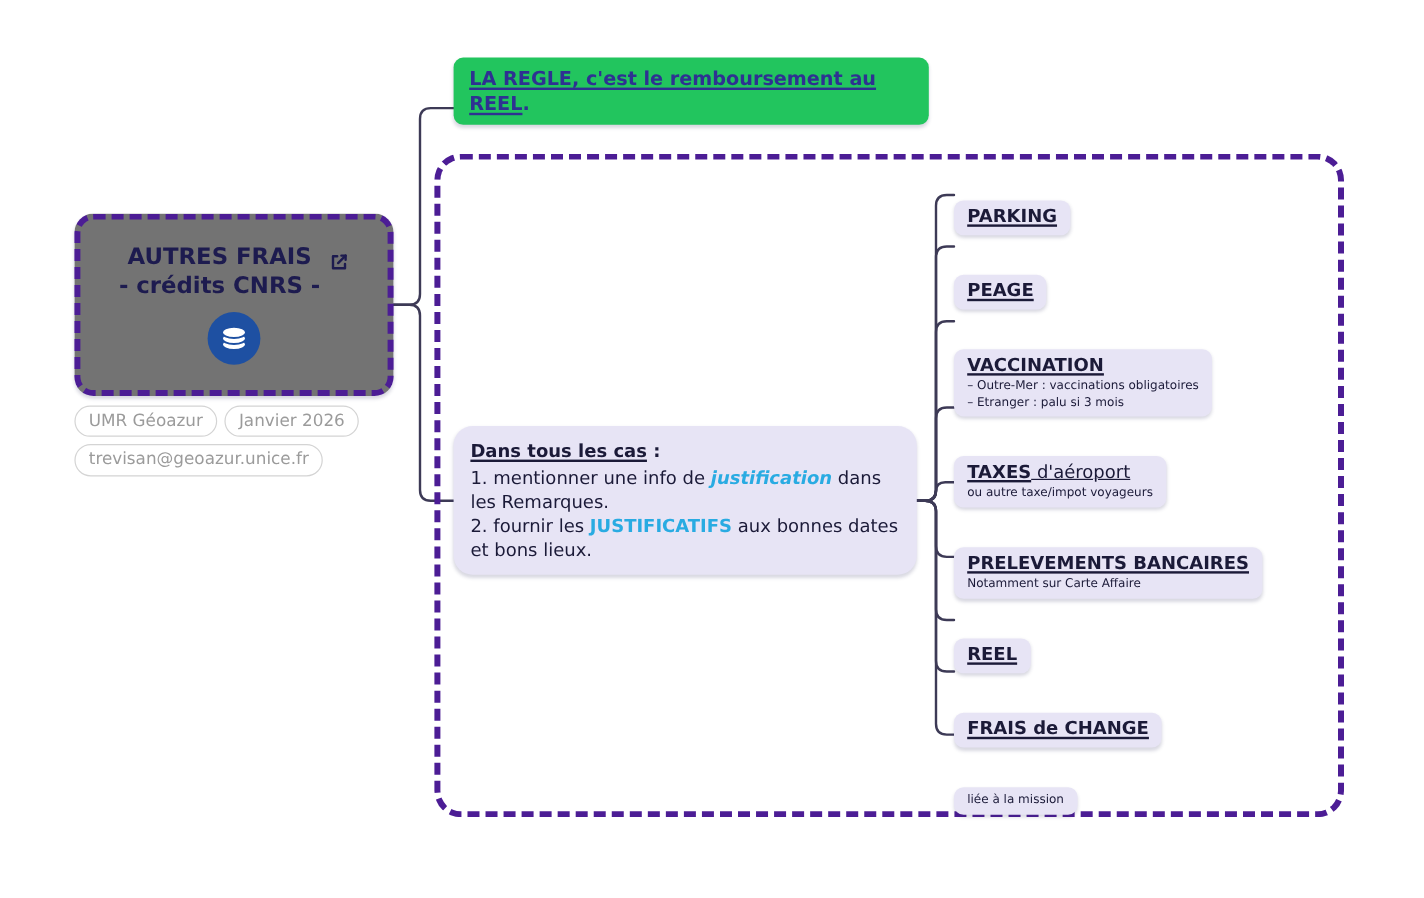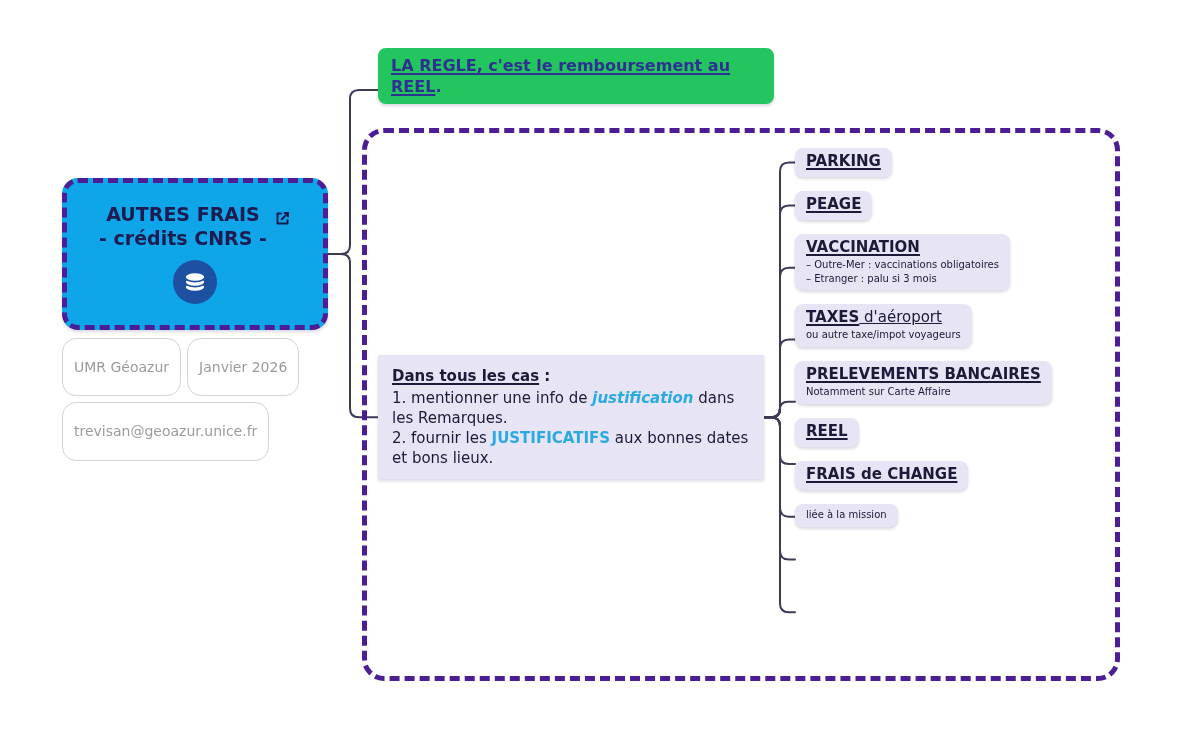--- a/index.html
+++ b/index.html
@@ -10,47 +10,47 @@
 
   #wires { position: absolute; left: 0; top: 0; width: 1187px; height: 748px; z-index: 0; pointer-events: none; }
   #wires path { fill: none; stroke: #3d3a56; stroke-width: 2; stroke-linecap: round; }
 
   .boundary { position: absolute; left: 362px; top: 128px; width: 758px; height: 553px;
               border: 5px dashed #4c1d95; border-radius: 22px; z-index: 0; background: transparent; }
 
   .node-shadow { box-shadow: 0 2px 3px rgba(40,40,90,0.18); }
 
   .root-node { position: absolute; left: 62px; top: 178px; width: 266px; height: 152px;
-               background: #0ea5e9; border: 5px dashed #4c1d95; border-radius: 16px; z-index: 1;
+               background: #737373; border: 5px dashed #4c1d95; border-radius: 16px; z-index: 1;
                display: flex; flex-direction: column; align-items: center; justify-content: center; gap: 8px; }
   .root-head { display: flex; align-items: flex-start; gap: 7px; }
   .root-title { text-align: center; color: #1d1b4f; font-weight: bold; font-size: 19px; line-height: 1.25; }
   .ext-icon { margin-top: 7px; display: inline-flex; cursor: pointer; }
   .coins { display: inline-flex; }
 
   .tags { position: absolute; left: 62px; top: 338px; width: 252px; display: flex; flex-wrap: wrap; gap: 6px; z-index: 1; }
   .tag { border: 1.5px solid #d4d4d4; border-radius: 14px; background: #fff; color: #9b9b9b;
-         font-size: 14px; padding: 18px 11px; line-height: 1.45; white-space: nowrap; }
+         font-size: 14px; padding: 2px 11px; line-height: 1.45; white-space: nowrap; }
 
   .rule-node { position: absolute; left: 378px; top: 48px; width: 396px; background: #22c55e;
                border-radius: 8px; padding: 7px 13px; z-index: 1; }
   .rule-text, .rule-suffix { color: #2e3192; font-weight: bold; font-size: 16px; line-height: 1.32; }
   .rule-text { text-decoration: underline; text-decoration-thickness: 1.5px; text-underline-offset: 2px; }
 
   .cases-node { position: absolute; left: 378px; top: 355px; width: 386px; background: #e7e4f5;
-                border-radius: 0; padding: 11px 14px; z-index: 1; font-size: 15px; line-height: 1.34; }
+                border-radius: 16px; padding: 11px 14px; z-index: 1; font-size: 15px; line-height: 1.34; }
   .cases-title { font-weight: bold; text-decoration: underline; text-decoration-thickness: 1.5px; text-underline-offset: 2px; }
   .cases-title-suffix { font-weight: bold; }
   .cases-title-line { margin-bottom: 2px; }
   .hl { color: #29abe2; font-weight: bold; }
   .hl.it { font-style: italic; }
 
   .children { position: absolute; left: 795px; top: 148px; display: flex; flex-direction: column; gap: 14px; z-index: 1; }
   .child-node { background: #e7e4f5; border-radius: 8px; padding: 4px 11px 5px; width: fit-content;
-                max-width: 325px; font-size: 15px; line-height: 1.33; }
+                max-width: 325px; font-size: 15px; line-height: 1.33; margin-top: 19px; }
   .child-title { font-weight: bold; text-decoration: underline; text-decoration-thickness: 1.5px; text-underline-offset: 2px; }
   .child-suffix { font-weight: normal; text-decoration: underline; }
   .child-line { font-size: 10px; line-height: 1.38; }
 </style>
 </head>
 <body>
 
 <div class="canvas">
 
   <svg id="wires">

